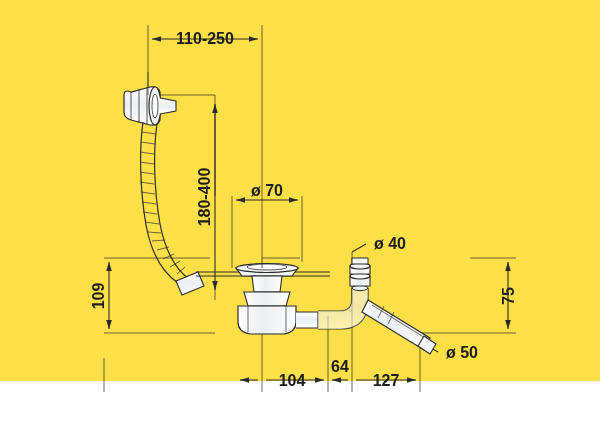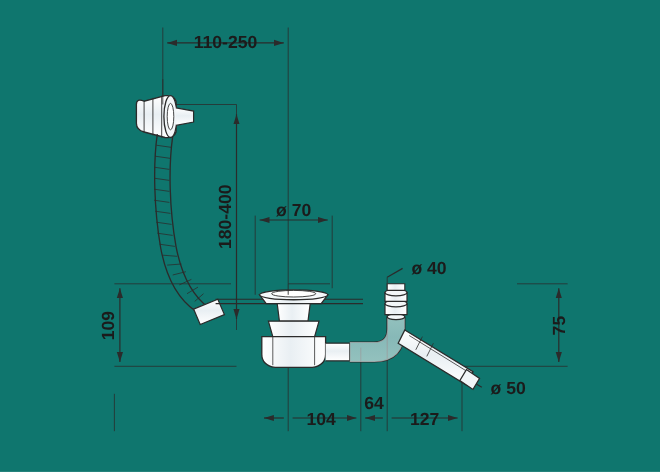--- a/index.html
+++ b/index.html
@@ -10,22 +10,22 @@
   body {
     width: 600px;
     height: 429px;
     font-family: "Liberation Sans", sans-serif;
     position: relative;
     overflow: hidden;
   }
   #stage {
     position: relative;
     width: 600px;
-    height: 429px;
-    background: #0f766e;
+    height: 381px;
+    background: #fde047;
   }
   #stage svg {
     position: absolute;
     top: 0;
     left: 0;
     width: 600px;
     height: 429px;
   }
   .dim-text {
     font-family: "Liberation Sans", sans-serif;

